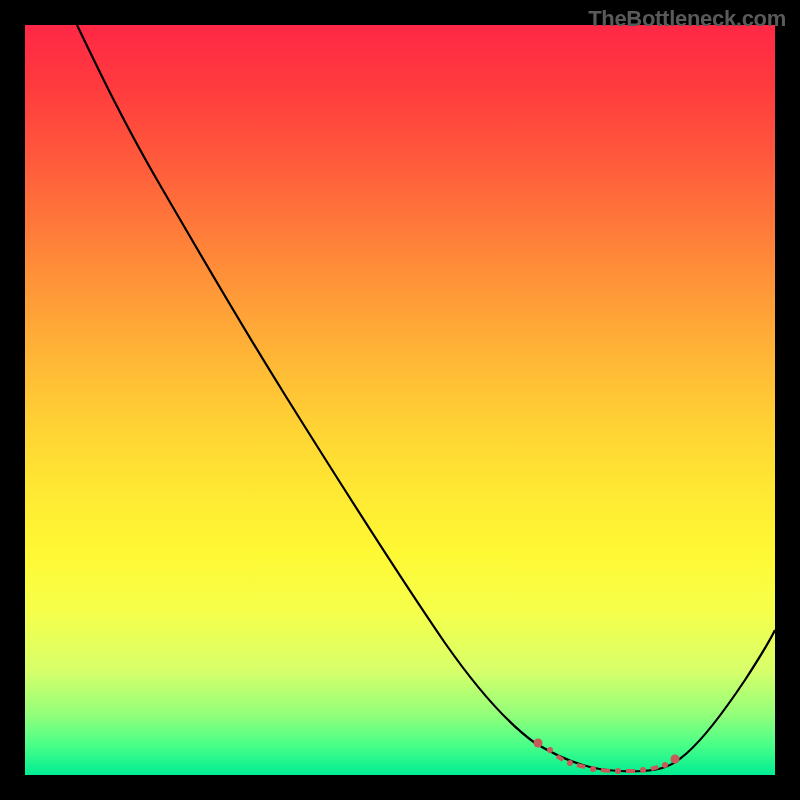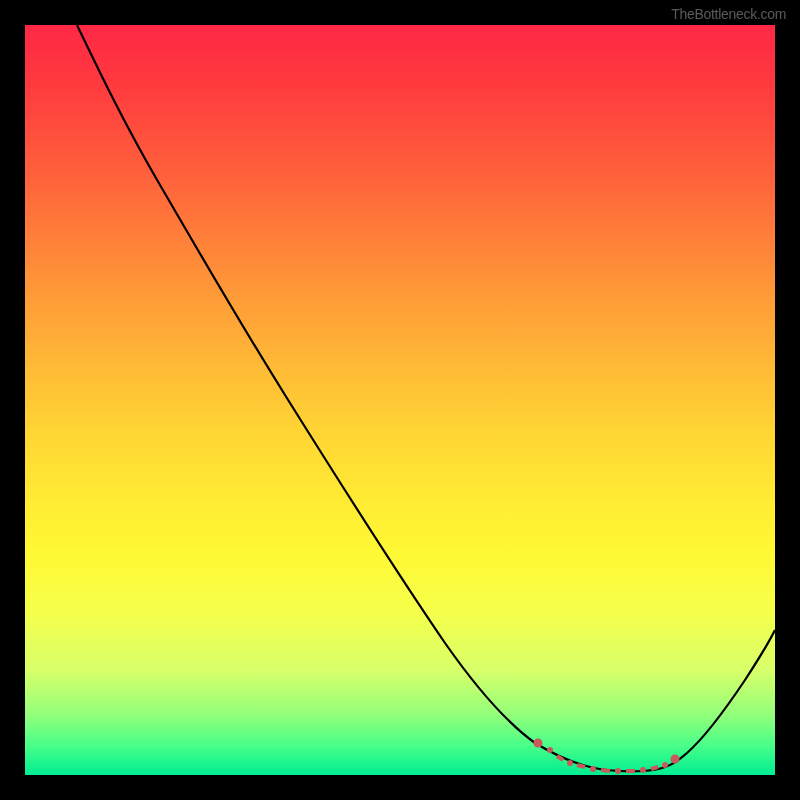--- a/index.html
+++ b/index.html
@@ -1,17 +1,17 @@
 <!DOCTYPE html>
 <html><head>
 <meta charset="utf-8">
 <style>
 *{margin:0;padding:0;box-sizing:border-box}
 body{background:#000;width:800px;height:800px;position:relative;font-family:Arial,sans-serif}
-.watermark{position:absolute;top:6px;right:14px;color:#5a5a5a;font-size:14px;font-weight:400;letter-spacing:-0.3px}
+.watermark{position:absolute;top:6px;right:14px;color:#5a5a5a;font-size:22px;font-weight:700;letter-spacing:-0.3px}
 .plot-area{position:absolute;left:25px;top:25px;width:750px;height:750px;background:linear-gradient(to bottom,
   #ff2846 0%,
   #ff3a3e 8%,
   #ff5a3c 18%,
   #ff7a3a 27%,
   #ff9a38 36%,
   #ffb836 45%,
   #ffd434 54%,
   #ffe833 62%,
   #fff833 70%,

